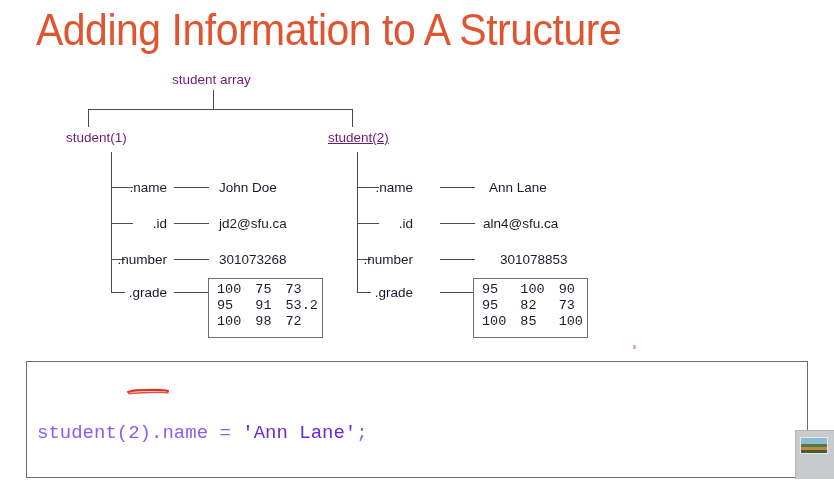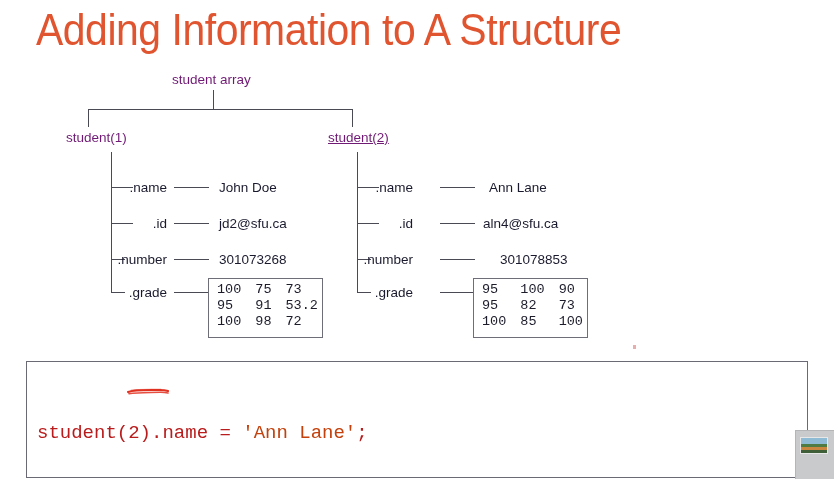--- a/index.html
+++ b/index.html
@@ -114,22 +114,22 @@
     position: absolute;
     left: 10px;
     top: 6px;
     font-family: "Liberation Mono", monospace;
     font-size: 19px;
     line-height: 26px;
     color: #3a3a42;
     white-space: pre;
   }
   .code-line { white-space: pre; }
-  .tok-str { color: #c2410c; }
-  .tok-plain { color: #b91c1c; }
+  .tok-str { color: #6d28d9; }
+  .tok-plain { color: #8b5cf6; }
 
   
   #annotation-underline {
     position: absolute;
     left: 127px;
     top: 387px;
     width: 42px;
     height: 9px;
     pointer-events: none;
   }

